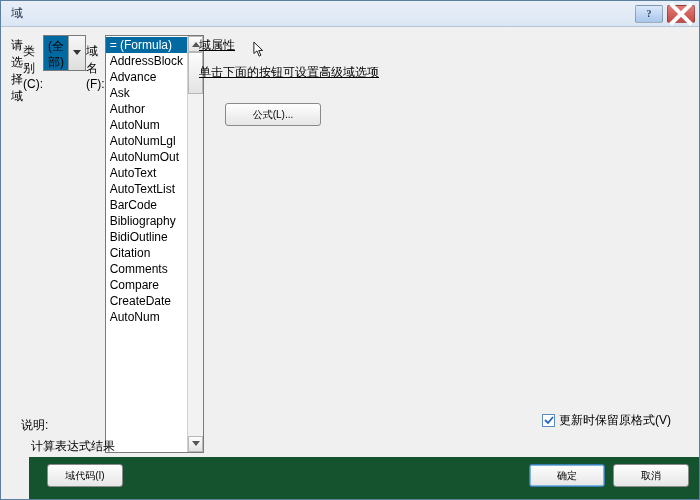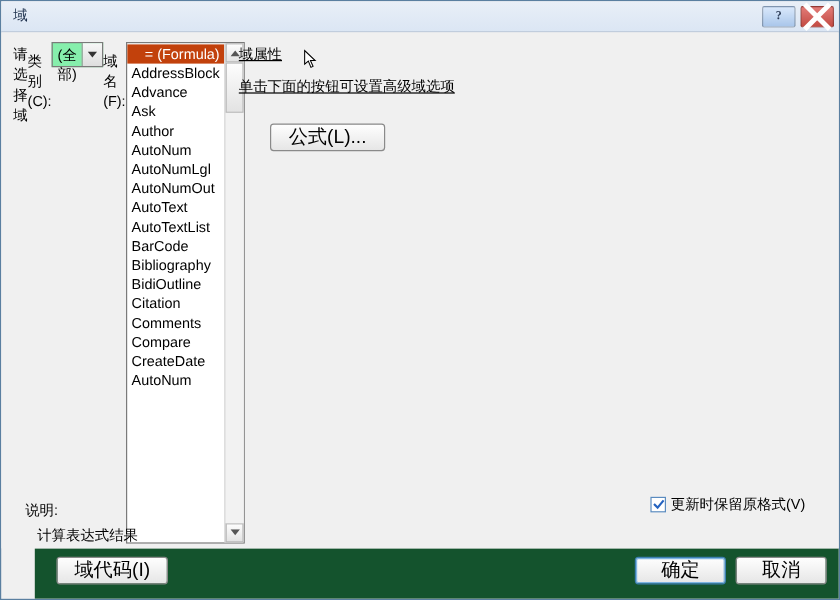--- a/index.html
+++ b/index.html
@@ -70,22 +70,22 @@
     position: relative;
     text-decoration: underline;
   }
 
   .grp-label { margin: 2px 0 4px 0; }
   .inner-label { margin: 4px 0 2px 0; }
 
   .combo {
     display: flex;
     border: 1px solid #7a7a7a;
-    background: #86efac;
-    height: 21px;
+    background: #0369a1;
+    height: 36px;
   }
   .combo .combo-text {
     flex: 1;
     padding: 2px 4px;
     line-height: 16px;
   }
   .combo .combo-btn {
     width: 17px;
     background: linear-gradient(#f7f7f7,#dedede);
     border-left: 1px solid #a0a0a0;
@@ -107,23 +107,22 @@
     overflow: hidden;
     padding: 1px 0;
   }
   .li {
     padding: 0 4px;
     line-height: 16px;
     font-size: 12px;
     white-space: nowrap;
   }
   .li.sel {
-    background: #c2410c;
+    background: #0369a1;
     color: #fff;
-    text-align: right;
   }
   .vscroll {
     width: 16px;
     background: #efefef;
     border-left: 1px solid #d0d0d0;
     display: flex;
     flex-direction: column;
   }
   .sbtn {
     height: 16px;
@@ -149,21 +148,21 @@
   .btn {
     display: inline-block;
     min-width: 74px;
     height: 23px;
     padding: 0 14px;
     background: linear-gradient(#fefefe,#e6e6e6);
     border: 1px solid #8a8a8a;
     border-radius: 3px;
     text-align: center;
     line-height: 21px;
-    font-size: 16px;
+    font-size: 10px;
     color: #000;
   }
   .btn.focus {
     border-color: #3c7fb1;
     box-shadow: 0 0 0 1px #7eb4e0 inset;
   }
 
   .formula-btn-row {
     margin: 22px 0 0 26px;
   }

